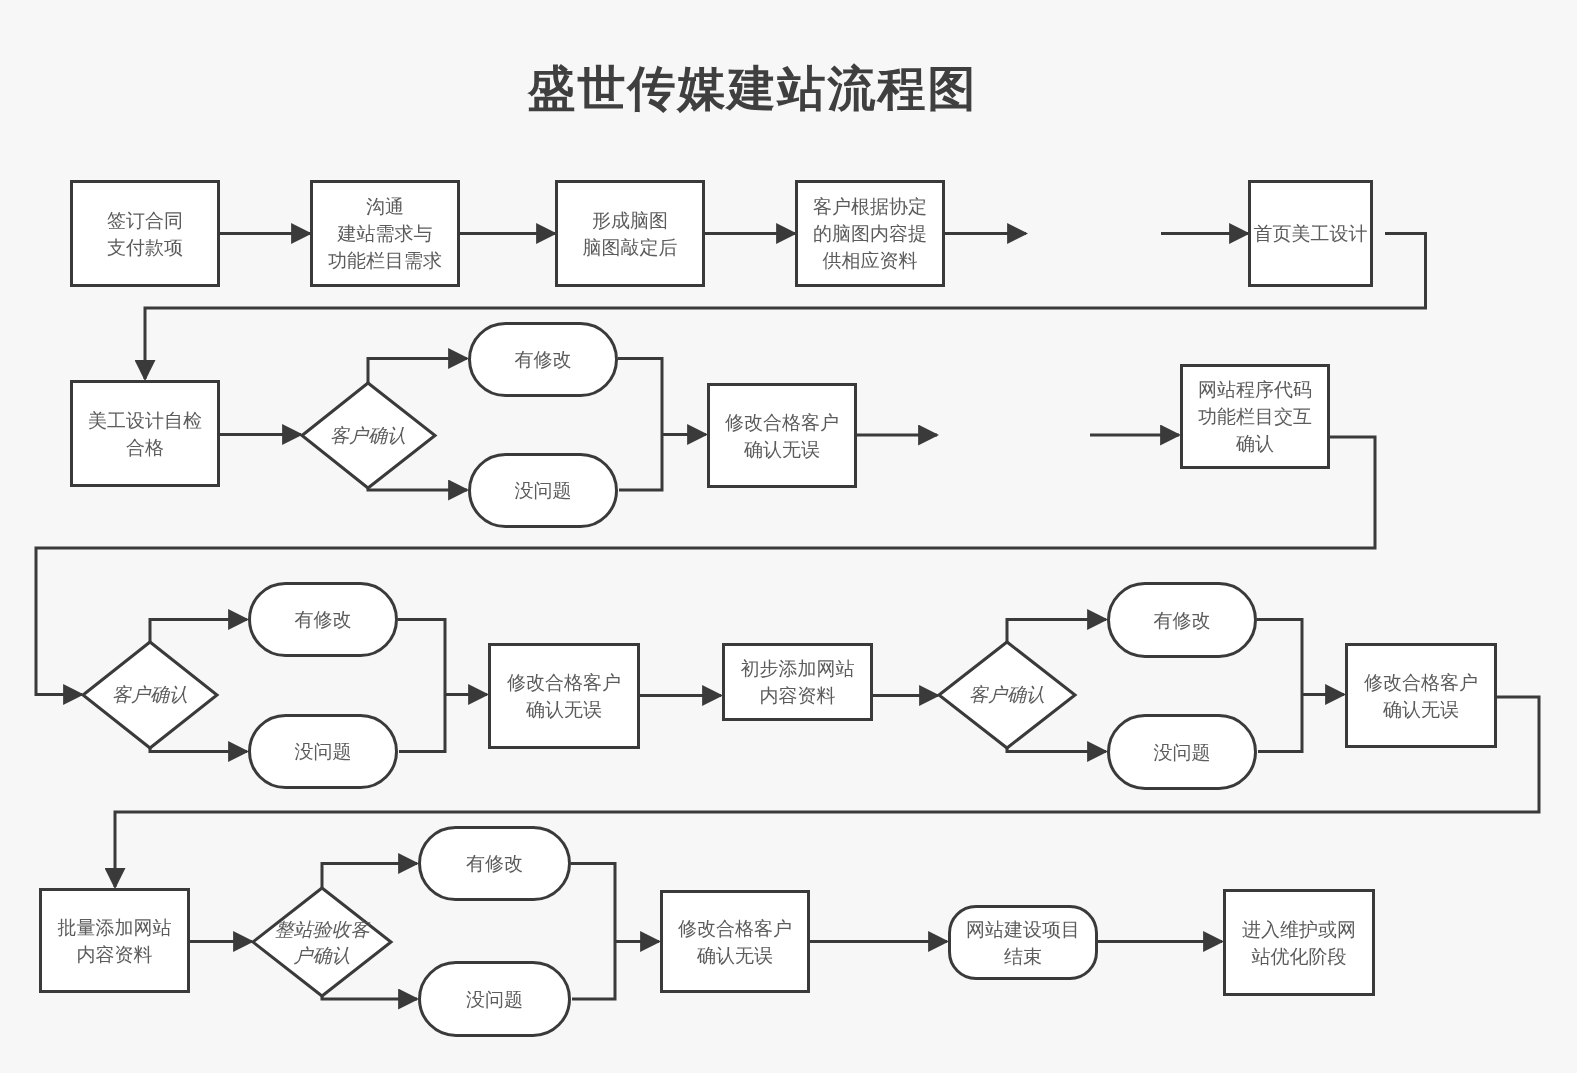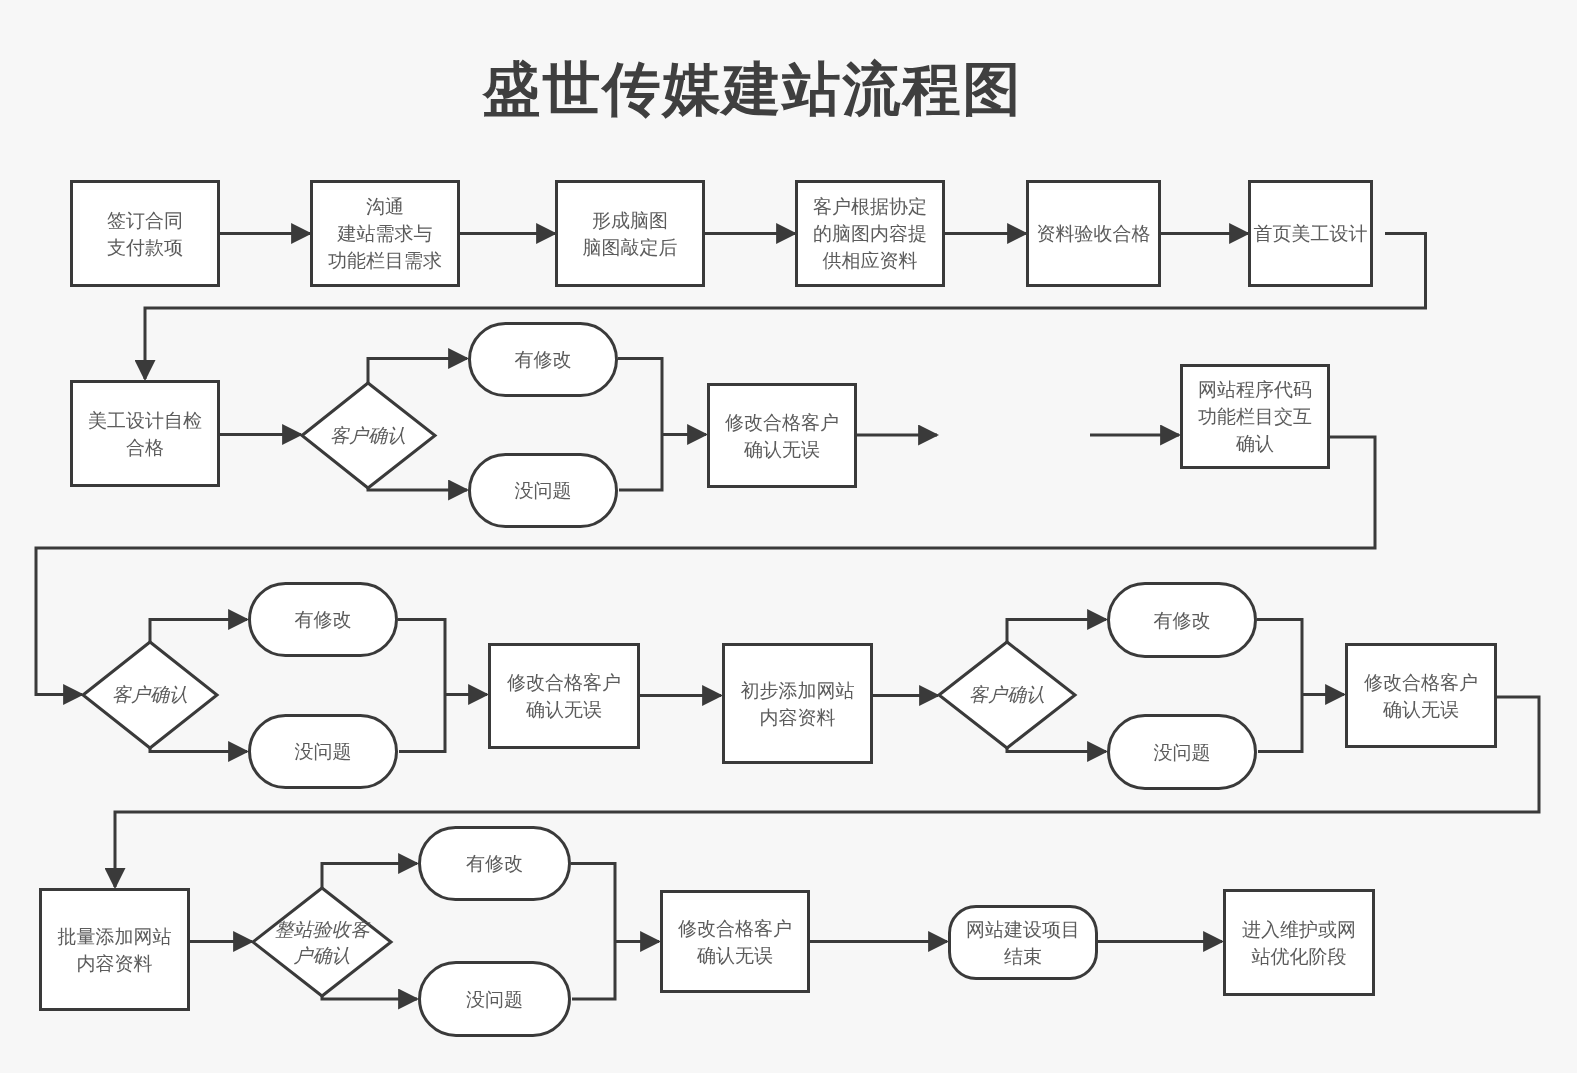--- a/index.html
+++ b/index.html
@@ -7,21 +7,21 @@
     --node-fill:#ffffff;
     --line:#3a3a3a;
     --node-text:#5c5c5c;
     --title-text:#3f3f3f;
   }
   html,body{margin:0;padding:0;}
   body{background:var(--background);font-family:"Liberation Sans",sans-serif;}
   .canvas{position:relative;width:1577px;height:1073px;background:var(--background);overflow:hidden;}
   .layer{position:absolute;left:0;top:0;}
   .title{position:absolute;left:0;top:56px;width:1505px;height:66px;line-height:66px;
-         text-align:center;font-size:58px;font-weight:bold;letter-spacing:2px;color:var(--title-text);}
+         text-align:center;font-size:48px;font-weight:bold;letter-spacing:2px;color:var(--title-text);}
   .node{position:absolute;box-sizing:border-box;background:var(--node-fill);
         border:3px solid var(--line);display:flex;align-items:center;justify-content:center;
         text-align:center;white-space:pre-line;font-size:19px;line-height:27px;color:var(--node-text);}
   .stadium{border-radius:38px;}
   .round{border-radius:28px;}
   .dtext{position:absolute;display:flex;align-items:center;justify-content:center;
          text-align:center;white-space:pre-line;font-size:19px;line-height:26px;color:var(--node-text);font-style:italic;}
   svg .edge{fill:none;stroke:var(--line);stroke-width:3;}
   svg .diamond{fill:var(--node-fill);stroke:var(--line);stroke-width:3;stroke-linejoin:miter;}
   svg #arrowhead path{fill:var(--line);}
@@ -89,48 +89,47 @@
   <div class="node" style="left:70px;top:180px;width:150px;height:107px">签订合同
 支付款项</div>
   <div class="node" style="left:555px;top:180px;width:150px;height:107px">形成脑图
 脑图敲定后</div>
   <div class="node" style="left:310px;top:180px;width:150px;height:107px">沟通
 建站需求与
 功能栏目需求</div>
   <div class="node" style="left:795px;top:180px;width:150px;height:107px">客户根据协定
 的脑图内容提
 供相应资料</div>
-  <div class="node" style="left:1026px;top:180px;width:135px;height:107px">资料验收合格</div>
   <div class="node" style="left:1248px;top:180px;width:125px;height:107px">首页美工设计</div>
 
   <div class="node" style="left:70px;top:380px;width:150px;height:107px">美工设计自检
 合格</div>
   <div class="dtext" style="left:308px;top:408px;width:120px;height:56px">客户确认</div>
   <div class="node stadium" style="left:468px;top:322px;width:150px;height:75px">有修改</div>
   <div class="node stadium" style="left:468px;top:453px;width:150px;height:75px">没问题</div>
   <div class="node" style="left:707px;top:383px;width:150px;height:105px">修改合格客户
 确认无误</div>
   <div class="node" style="left:1180px;top:364px;width:150px;height:105px">网站程序代码
 功能栏目交互
 确认</div>
 
   <div class="dtext" style="left:90px;top:667px;width:120px;height:56px">客户确认</div>
   <div class="node stadium" style="left:248px;top:582px;width:150px;height:75px">有修改</div>
   <div class="node stadium" style="left:248px;top:714px;width:150px;height:75px">没问题</div>
   <div class="node" style="left:488px;top:643px;width:152px;height:106px">修改合格客户
 确认无误</div>
-  <div class="node" style="left:722px;top:643px;width:151px;height:121px">初步添加网站
+  <div class="node" style="left:722px;top:643px;width:151px;height:78px">初步添加网站
 内容资料</div>
   <div class="dtext" style="left:947px;top:667px;width:120px;height:56px">客户确认</div>
   <div class="node stadium" style="left:1107px;top:582px;width:150px;height:76px">有修改</div>
   <div class="node stadium" style="left:1107px;top:714px;width:150px;height:76px">没问题</div>
   <div class="node" style="left:1345px;top:643px;width:152px;height:105px">修改合格客户
 确认无误</div>
 
-  <div class="node" style="left:39px;top:888px;width:151px;height:123px">批量添加网站
+  <div class="node" style="left:39px;top:888px;width:151px;height:105px">批量添加网站
 内容资料</div>
   <div class="dtext" style="left:262px;top:915px;width:120px;height:56px">整站验收客
 户确认</div>
   <div class="node stadium" style="left:418px;top:826px;width:153px;height:75px">有修改</div>
   <div class="node stadium" style="left:418px;top:961px;width:153px;height:76px">没问题</div>
   <div class="node" style="left:660px;top:890px;width:150px;height:103px">修改合格客户
 确认无误</div>
   <div class="node round" style="left:948px;top:905px;width:150px;height:75px">网站建设项目
 结束</div>
   <div class="node" style="left:1223px;top:889px;width:152px;height:107px">进入维护或网

